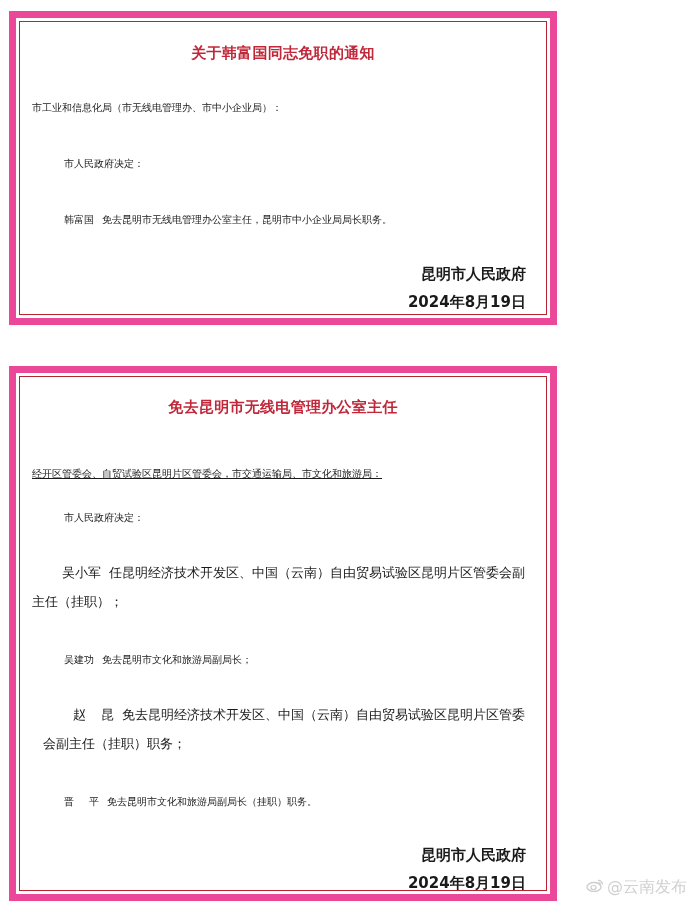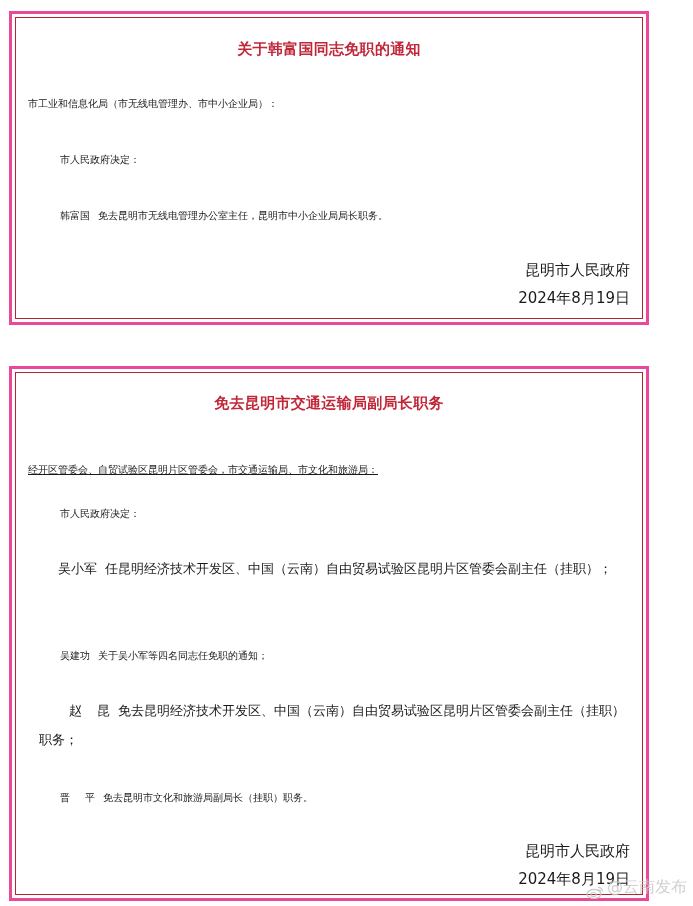--- a/index.html
+++ b/index.html
@@ -11,23 +11,23 @@
       width: 693px;
       height: 906px;
       position: relative;
       overflow: hidden;
       font-family: "DejaVu Sans", "Liberation Sans", sans-serif;
       color: #1a1a1a;
     }
     .notice {
       position: absolute;
       left: 9px;
-      width: 640px;
+      width: 548px;
       box-sizing: border-box;
-      border: 3px solid #ec4899;
+      border: 7px solid #ec4899;
       padding: 3px;
       background: #fff;
     }
     .notice-inner {
       border: 1px solid #b5242f;
       height: 100%;
       box-sizing: border-box;
       position: relative;
     }
     #notice-1 { top: 11px; height: 314px; }
@@ -51,38 +51,39 @@
     }
     .para {
       position: absolute;
       font-size: 13px;
       line-height: 29px;
       color: #1a1a1a;
       text-indent: 30px;
     }
     .right {
       position: absolute;
-      right: 12px;
+      right: 20px;
       font-size: 15px;
       line-height: 15px;
       text-align: right;
       white-space: nowrap;
+      font-weight: bold;
     }
     .gap { display: inline-block; width: 8px; }
     .name-gap { display: inline-block; width: 15px; }
 
     .watermark {
       position: absolute;
       right: 6px;
       bottom: 8px;
       font-size: 16px;
       color: rgba(200,200,200,0.85);
       white-space: nowrap;
       display: flex;
-      align-items: flex-end;
+      align-items: flex-start;
       gap: 3px;
     }
     .weibo-icon {
       display: inline-block;
       width: 18px;
       height: 14px;
     }
   </style>
 </head>
 <body>
@@ -99,32 +100,32 @@
       <span>韩富国</span><span class="gap"></span><span>免去昆明市无线电管理办公室主任，昆明市中小企业局局长职务。</span>
     </div>
 
     <div class="right" style="top:245px;">昆明市人民政府</div>
     <div class="right" style="top:273px;">2024年8月19日</div>
   </div>
 </div>
 
 <div class="notice" id="notice-2">
   <div class="notice-inner">
-    <div class="title" style="top:21px;">免去昆明市交通运输局副局长职务</div>
+    <div class="title" style="top:21px;">免去昆明市无线电管理办公室主任</div>
 
     <div class="line" style="left:12px; top:89px;text-decoration:underline;">经开区管委会、自贸试验区昆明片区管委会，市交通运输局、市文化和旅游局：</div>
 
     <div class="line" style="left:44px; top:133px;">市人民政府决定：</div>
 
     <div class="para" style="left:12px; right:12px; top:181px;">
       <span>吴小军</span><span class="gap"></span><span>任昆明经济技术开发区、中国（云南）自由贸易试验区昆明片区管委会副主任（挂职）；</span>
     </div>
 
     <div class="line" style="left:44px; top:275px;">
-      <span>吴建功</span><span class="gap"></span><span>关于吴小军等四名同志任免职的通知；</span>
+      <span>吴建功</span><span class="gap"></span><span>免去昆明市文化和旅游局副局长；</span>
     </div>
 
     <div class="para" style="left:12px; right:12px; top:323px;margin-left:11px;">
       <span>赵</span><span class="name-gap"></span><span>昆</span><span class="gap"></span><span>免去昆明经济技术开发区、中国（云南）自由贸易试验区昆明片区管委会副主任（挂职）职务；</span>
     </div>
 
     <div class="line" style="left:44px; top:417px;">
       <span>晋</span><span class="name-gap"></span><span>平</span><span class="gap"></span><span>免去昆明市文化和旅游局副局长（挂职）职务。</span>
     </div>
 

